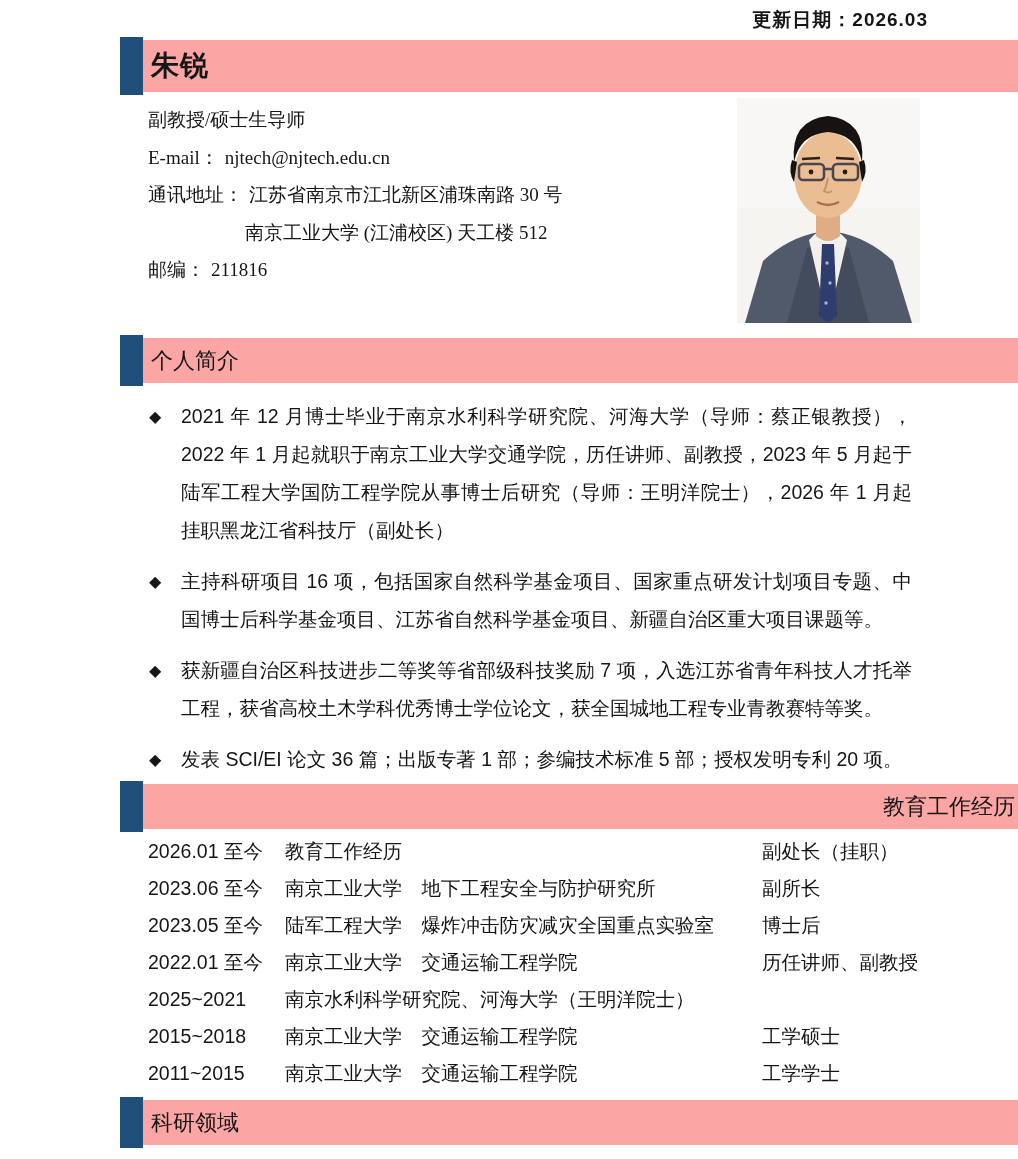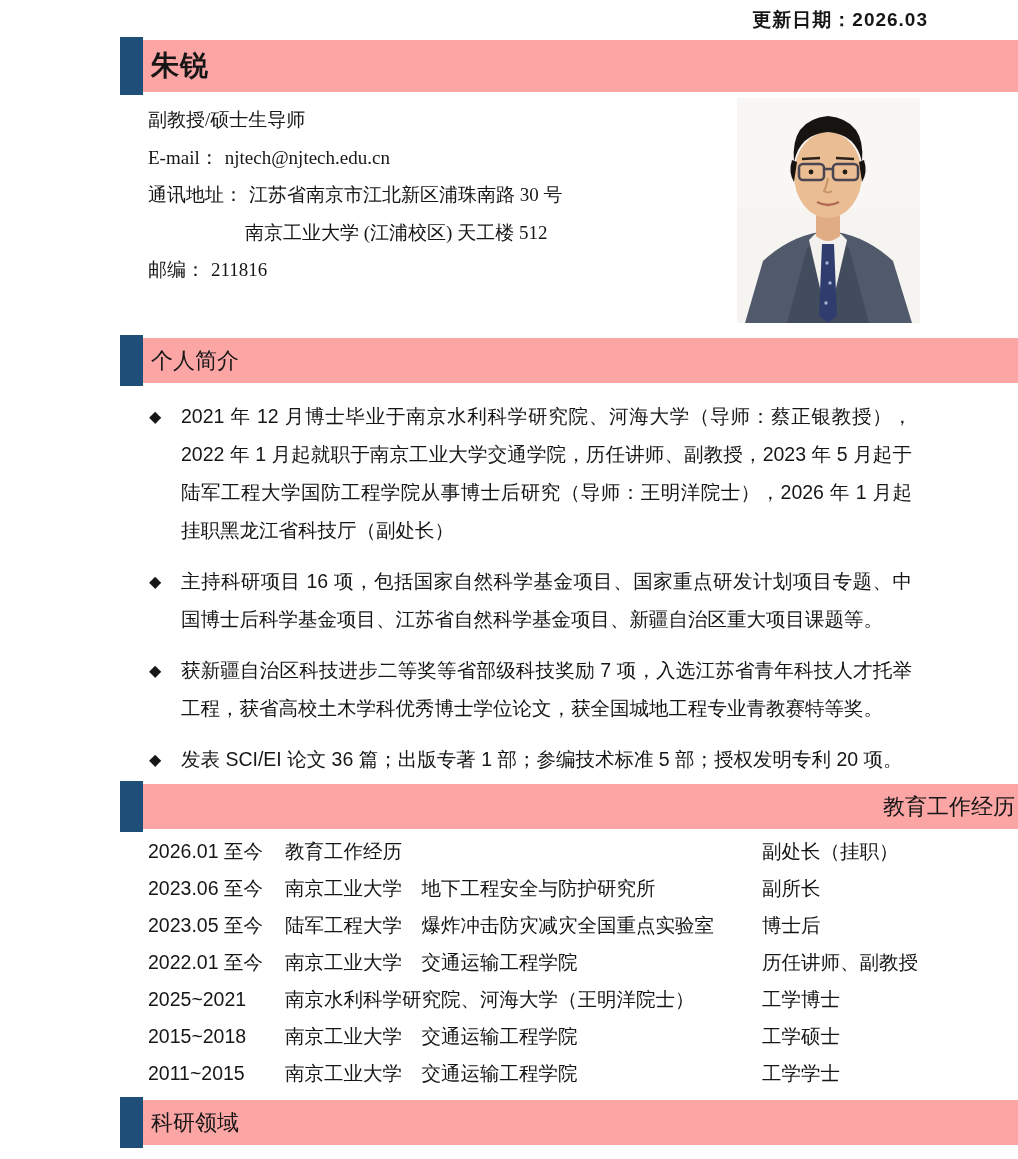--- a/index.html
+++ b/index.html
@@ -183,21 +183,20 @@
     <span class="cell">博士后</span>
   </div>
   <div class="exp-row">
     <span class="cell">2022.01 至今</span>
     <span class="cell">南京工业大学　交通运输工程学院</span>
     <span class="cell">历任讲师、副教授</span>
   </div>
   <div class="exp-row">
     <span class="cell">2025~2021</span>
     <span class="cell">南京水利科学研究院、河海大学（王明洋院士）</span>
-    <span class="cell">工学博士</span>
   </div>
   <div class="exp-row">
     <span class="cell">2015~2018</span>
     <span class="cell">南京工业大学　交通运输工程学院</span>
     <span class="cell">工学硕士</span>
   </div>
   <div class="exp-row">
     <span class="cell">2011~2015</span>
     <span class="cell">南京工业大学　交通运输工程学院</span>
     <span class="cell">工学学士</span>

